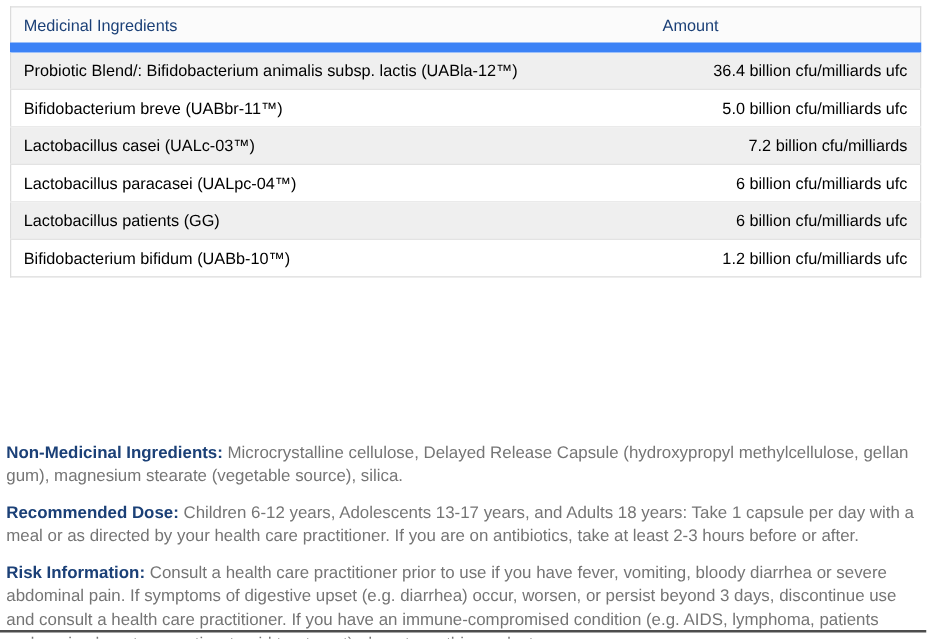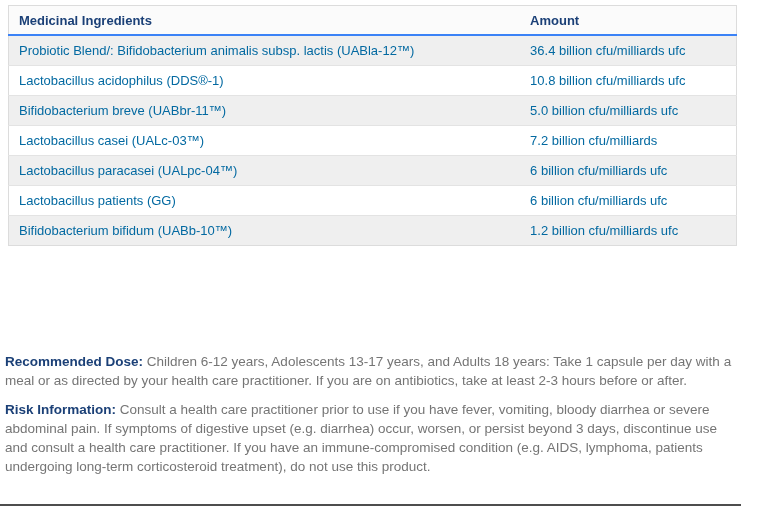--- a/index.html
+++ b/index.html
@@ -19,39 +19,39 @@
     top: 5px;
     left: 8px;
     width: 729px;
     border-collapse: collapse;
     font-size: 13px;
     background: #ffffff;
     border: 1px solid #dcdcdc;
   }
   .ing-table thead th {
     text-align: left;
-    font-weight: bold;
+    font-weight: normal;
     color: #1b4077;
     padding: 7px 10px 6px 10px;
     background: #fbfbfb;
-    border-bottom: 2px solid #3b82f6;
+    border-bottom: 8px solid #3b82f6;
     font-size: 13px;
   }
   .ing-table thead th.amount-col {
   }
   .ing-table tbody td {
-    color: #0369a1;
+    color: #000000;
     padding: 7px 10px;
     border-top: 1px solid #e3e3e3;
     white-space: nowrap;
     overflow: hidden;
     text-overflow: ellipsis;
   }
   .ing-table tbody td.amount-cell {
-    text-align: left;
+    text-align: right;
   }
   .ing-table tbody tr:nth-child(odd) td {
     background: #efefef;
   }
   .ing-table tbody tr:nth-child(even) td {
     background: #ffffff;
   }
   .info-block {
     position: absolute;
     top: 336px;
@@ -91,24 +91,20 @@
         <th>Medicinal Ingredients</th>
         <th class="amount-col">Amount</th>
       </tr>
     </thead>
     <tbody>
         <tr>
           <td>Probiotic Blend/: Bifidobacterium animalis subsp. lactis (UABla-12™)</td>
           <td class="amount-cell">36.4 billion cfu/milliards ufc</td>
         </tr>
         <tr>
-          <td>Lactobacillus acidophilus (DDS®-1)</td>
-          <td class="amount-cell">10.8 billion cfu/milliards ufc</td>
-        </tr>
-        <tr>
           <td>Bifidobacterium breve (UABbr-11™)</td>
           <td class="amount-cell">5.0 billion cfu/milliards ufc</td>
         </tr>
         <tr>
           <td>Lactobacillus casei (UALc-03™)</td>
           <td class="amount-cell">7.2 billion cfu/milliards</td>
         </tr>
         <tr>
           <td>Lactobacillus paracasei (UALpc-04™)</td>
           <td class="amount-cell">6 billion cfu/milliards ufc</td>
@@ -118,19 +114,20 @@
           <td class="amount-cell">6 billion cfu/milliards ufc</td>
         </tr>
         <tr>
           <td>Bifidobacterium bifidum (UABb-10™)</td>
           <td class="amount-cell">1.2 billion cfu/milliards ufc</td>
         </tr>
       </tbody>
   </table>
 
   <div class="info-block">
+      <p><b>Non-Medicinal Ingredients:</b> Microcrystalline cellulose, Delayed Release Capsule (hydroxypropyl methylcellulose, gellan gum), magnesium stearate (vegetable source), silica.</p>
       <p><b>Recommended Dose:</b> Children 6-12 years, Adolescents 13-17 years, and Adults 18 years: Take 1 capsule per day with a meal or as directed by your health care practitioner. If you are on antibiotics, take at least 2-3 hours before or after.</p>
       <p><b>Risk Information:</b> Consult a health care practitioner prior to use if you have fever, vomiting, bloody diarrhea or severe abdominal pain. If symptoms of digestive upset (e.g. diarrhea) occur, worsen, or persist beyond 3 days, discontinue use and consult a health care practitioner. If you have an immune-compromised condition (e.g. AIDS, lymphoma, patients undergoing long-term corticosteroid treatment), do not use this product.</p>
     </div>
 
   <div class="bottom-divider"></div>
 
 </div>
 
 </body></html>

